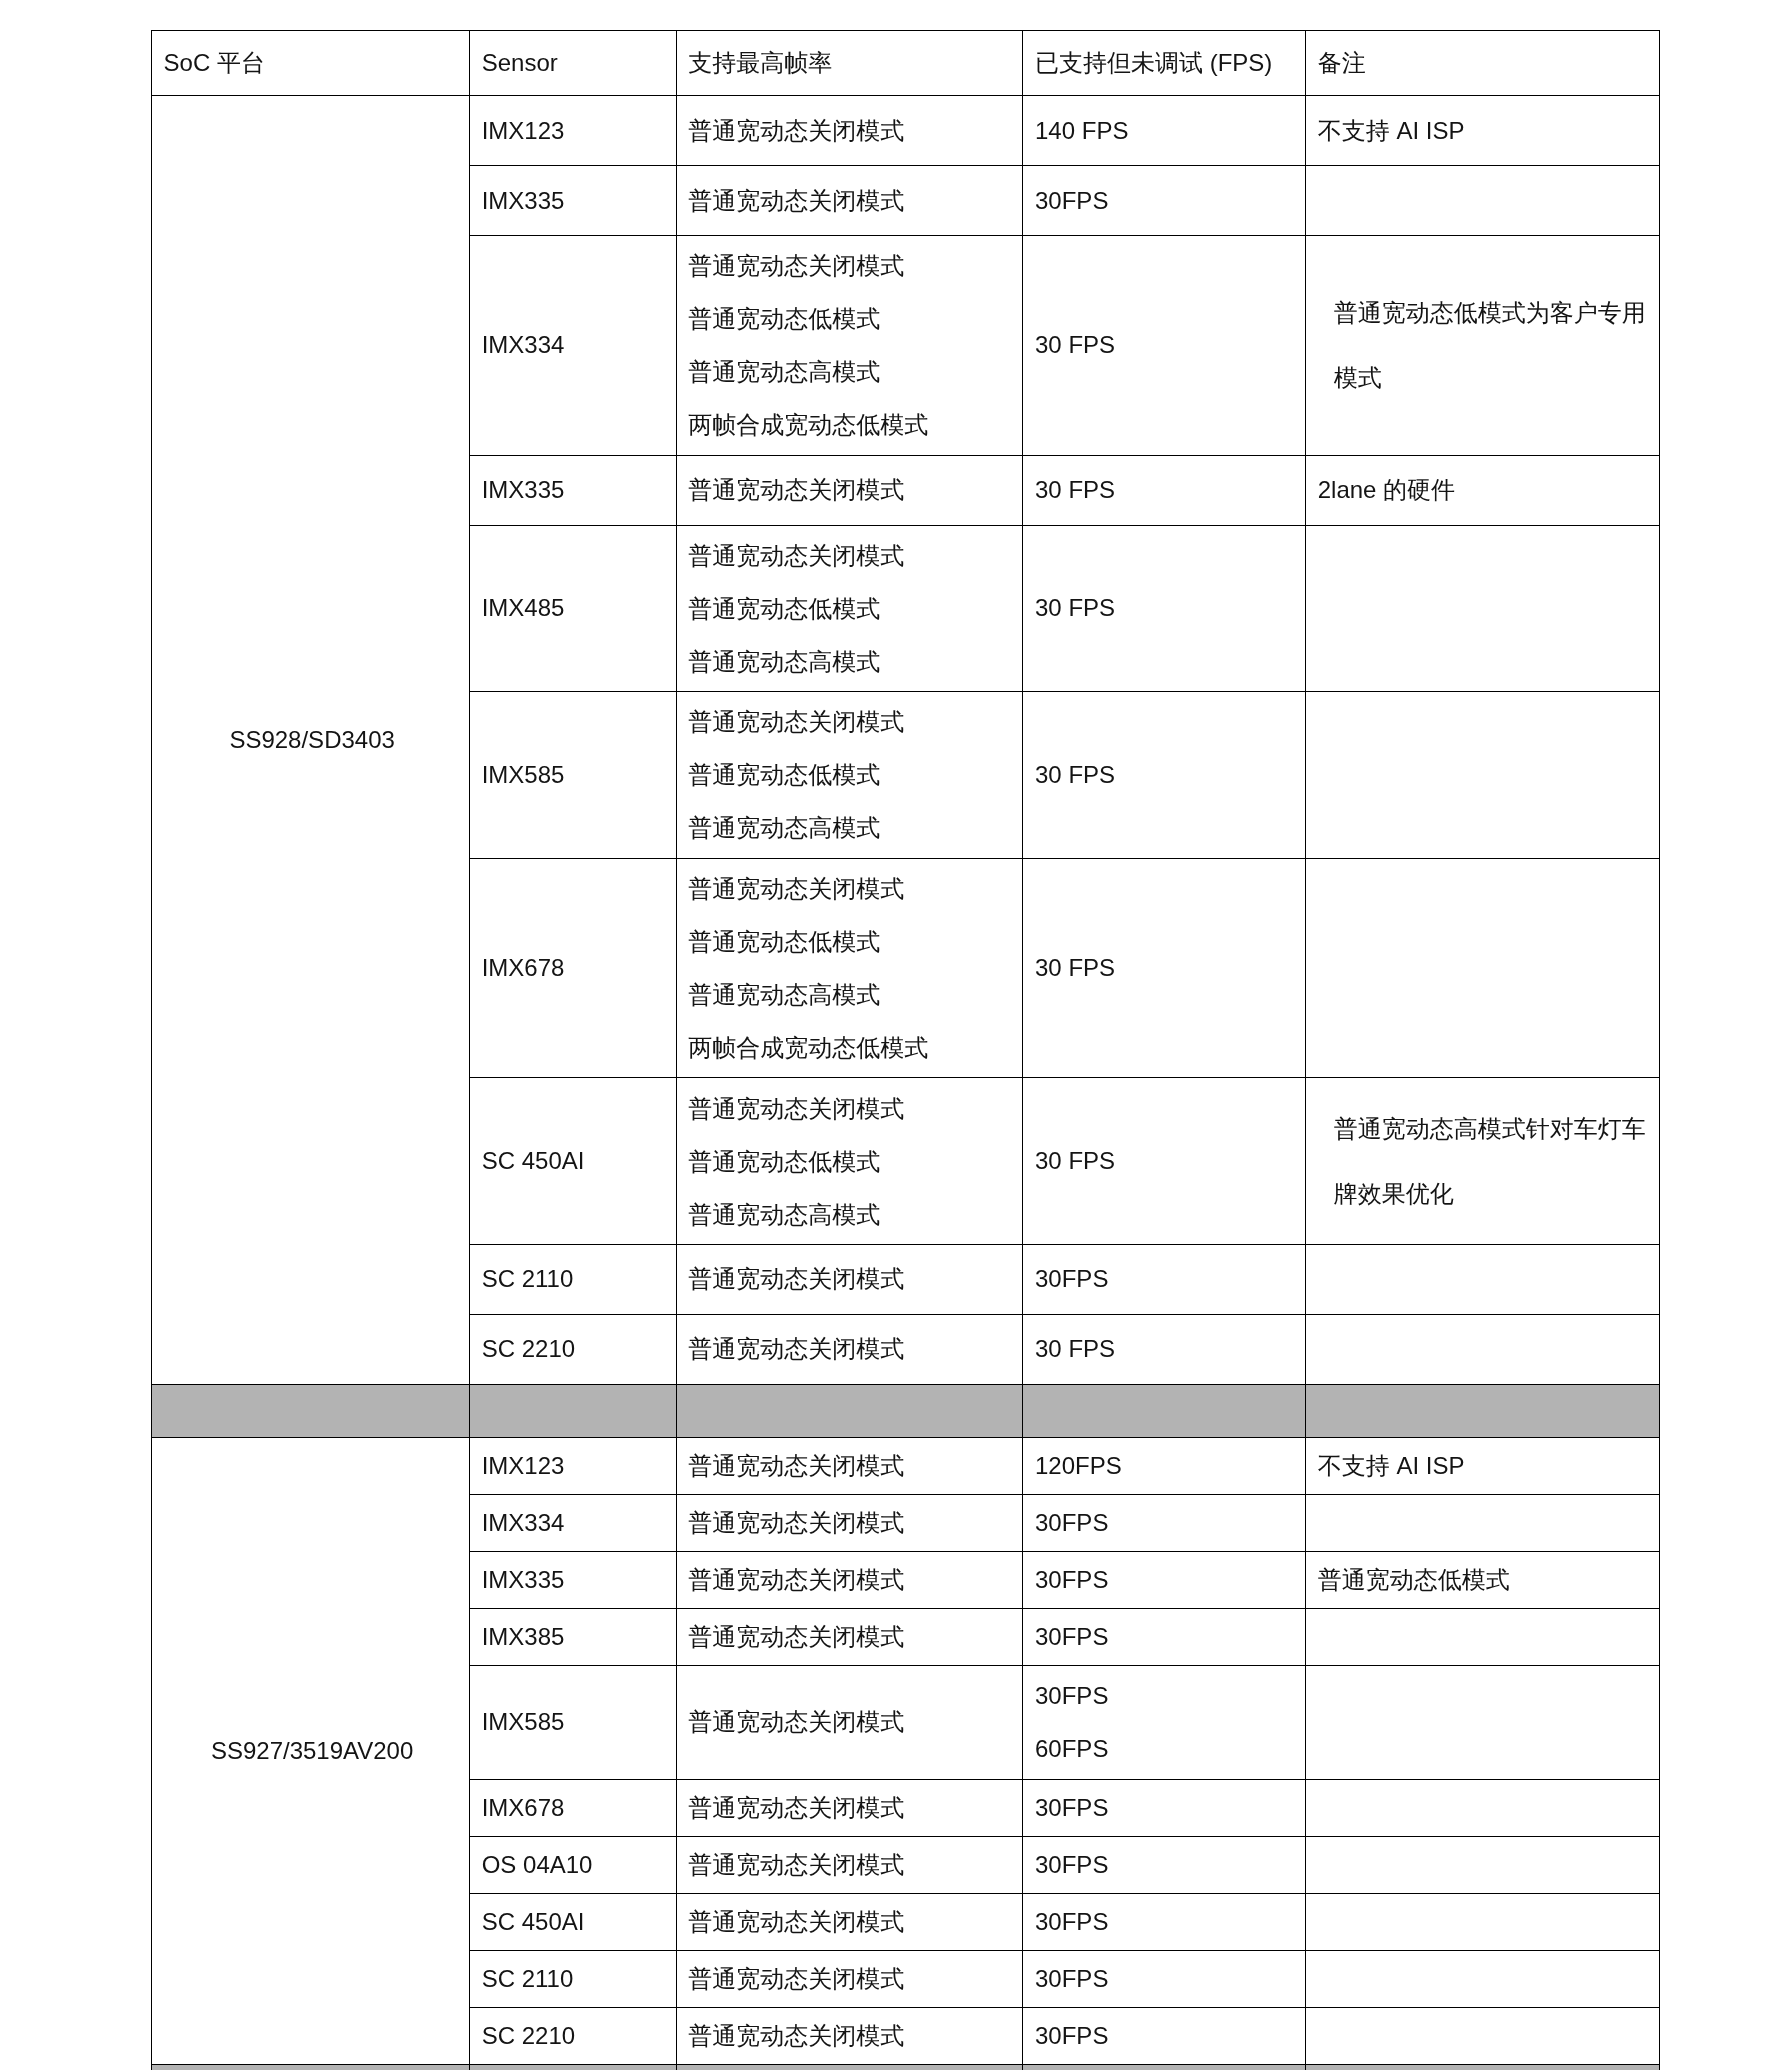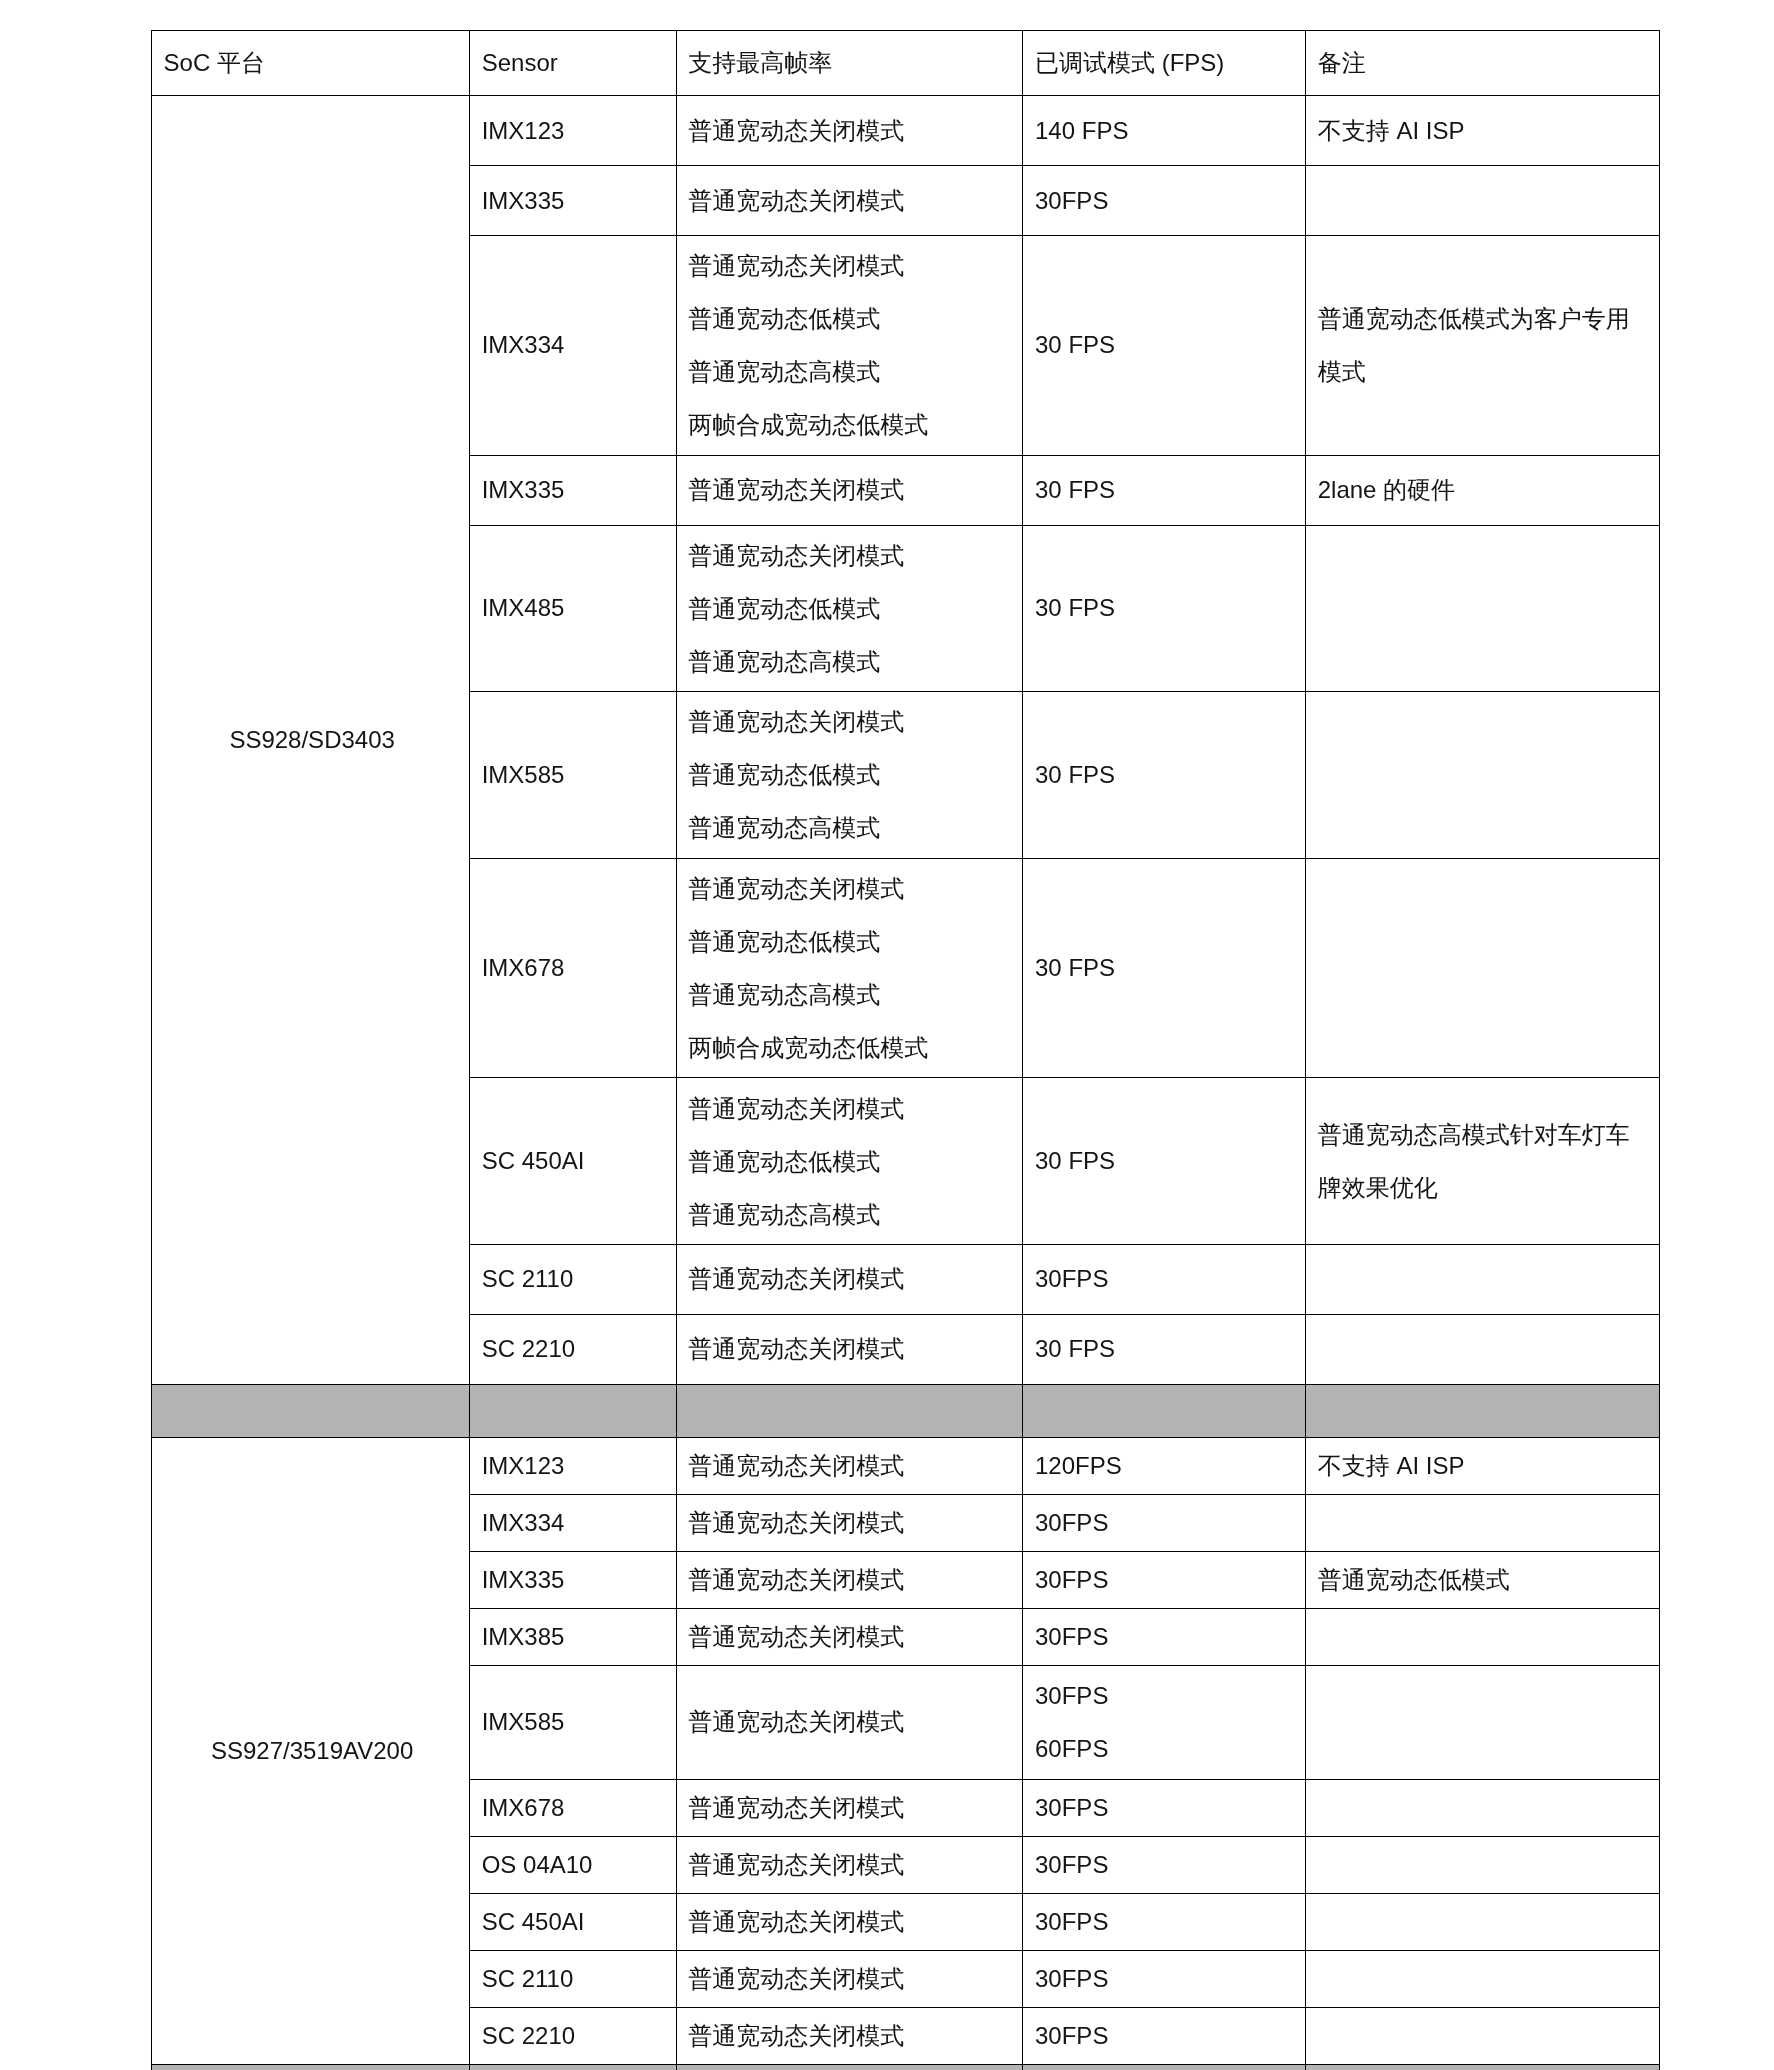--- a/index.html
+++ b/index.html
@@ -47,42 +47,42 @@
 
   td.sep-cell { background: #b3b3b3; }
 
   .stack {
     display: flex;
     flex-direction: column;
     justify-content: center;
   }
   .mode-line { line-height: 53px; white-space: nowrap; }
   .fps-line  { line-height: 53px; white-space: nowrap; }
-  .remark-wrap { line-height: 53px; }
+  .remark-wrap { line-height: 65px; margin-left: 16px; }
   td.platform-cell { vertical-align: middle; text-align: center; }
 </style>
 </head>
 <body>
 
 <div class="page">
   <table class="soc-table">
     <colgroup>
       <col class="c-platform">
         <col class="c-sensor">
         <col class="c-modes">
         <col class="c-fps">
         <col class="c-remark">
     </colgroup>
 
     <tbody>
         <tr class="hrow">
       <td>SoC 平台</td>
       <td>Sensor</td>
       <td>支持最高帧率</td>
-      <td>已调试模式 (FPS)</td>
+      <td>已支持但未调试 (FPS)</td>
       <td>备注</td>
     </tr>
 
     <tr class="h1">
       <td class="platform-cell" rowspan="10">SS928/SD3403</td>
       <td>IMX123</td>
       <td>普通宽动态关闭模式</td>
       <td>140 FPS</td>
       <td>不支持 AI ISP</td>
     </tr>

